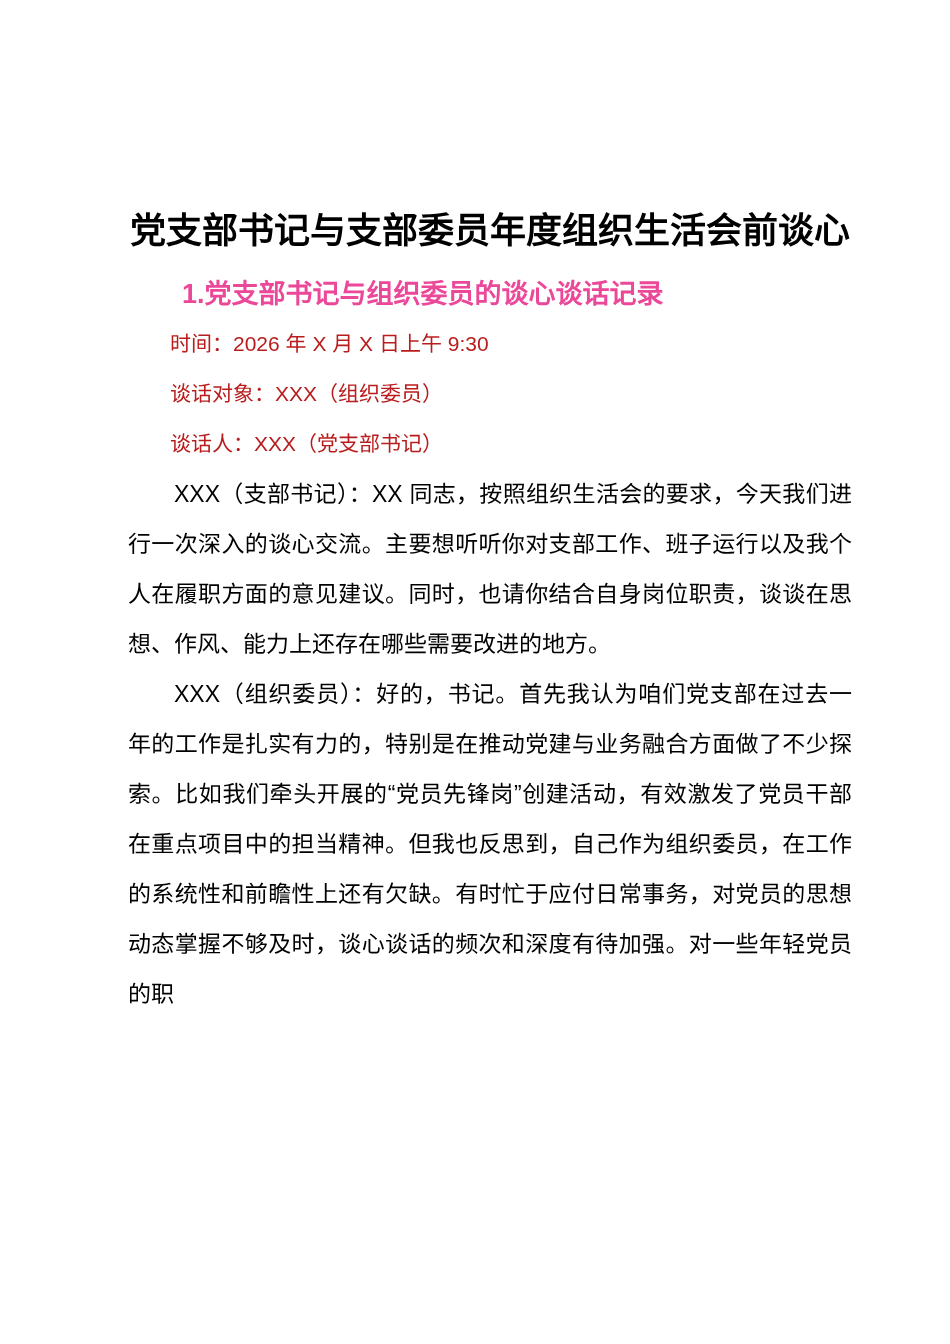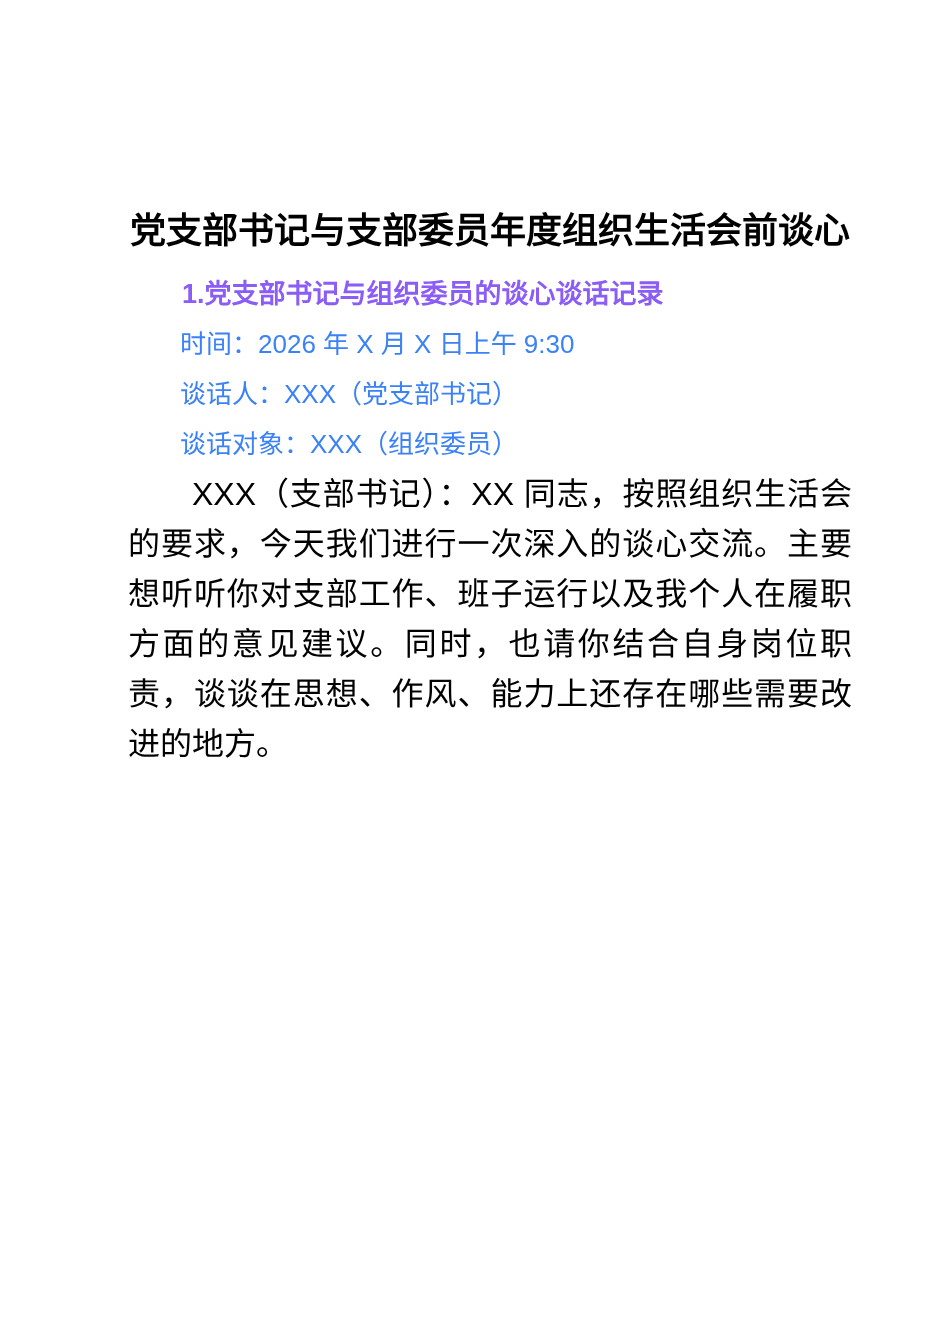--- a/index.html
+++ b/index.html
@@ -29,34 +29,34 @@
     font-weight: bold;
     text-align: center;
     color: #000000;
   }
   .section-heading {
     margin: 8px 0 0 0;
     font-size: 27px;
     line-height: 50px;
     font-weight: bold;
     text-indent: 2em;
-    color: #8b5cf6;
+    color: #ec4899;
     white-space: nowrap;
   }
   .meta-line {
     margin: 0;
-    font-size: 26px;
+    font-size: 21px;
     line-height: 50px;
     text-indent: 2em;
-    color: #3b82f6;
+    color: #b91c1c;
     white-space: nowrap;
   }
   .body-para {
     margin: 0;
-    font-size: 32px;
+    font-size: 23px;
     line-height: 50px;
     text-indent: 2em;
     text-align: justify;
     text-justify: inter-ideograph;
     color: #000000;
     word-break: normal;
     overflow-wrap: break-word;
   }
 </style>
 </head>
@@ -66,20 +66,21 @@
 
   <h1 class="doc-title">
     <span>党支部书记与支部委员年度组织生活会前谈心</span><br>
   </h1>
 
   <h2 class="section-heading">1.党支部书记与组织委员的谈心谈话记录</h2>
 
   <p class="meta-line">时间：2026 年 X 月 X 日上午 9:30</p>
 
 
+  <p class="meta-line">谈话对象：XXX（组织委员）</p>
+
   <p class="meta-line">谈话人：XXX（党支部书记）</p>
-
-  <p class="meta-line">谈话对象：XXX（组织委员）</p>
 
   <p class="body-para">XXX（支部书记）：XX 同志，按照组织生活会的要求，今天我们进行一次深入的谈心交流。主要想听听你对支部工作、班子运行以及我个人在履职方面的意见建议。同时，也请你结合自身岗位职责，谈谈在思想、作风、能力上还存在哪些需要改进的地方。</p>
 
+  <p class="body-para">XXX（组织委员）：好的，书记。首先我认为咱们党支部在过去一年的工作是扎实有力的，特别是在推动党建与业务融合方面做了不少探索。比如我们牵头开展的“党员先锋岗”创建活动，有效激发了党员干部在重点项目中的担当精神。但我也反思到，自己作为组织委员，在工作的系统性和前瞻性上还有欠缺。有时忙于应付日常事务，对党员的思想动态掌握不够及时，谈心谈话的频次和深度有待加强。对一些年轻党员的职</p>
 
 </div>
 
 </body></html>

